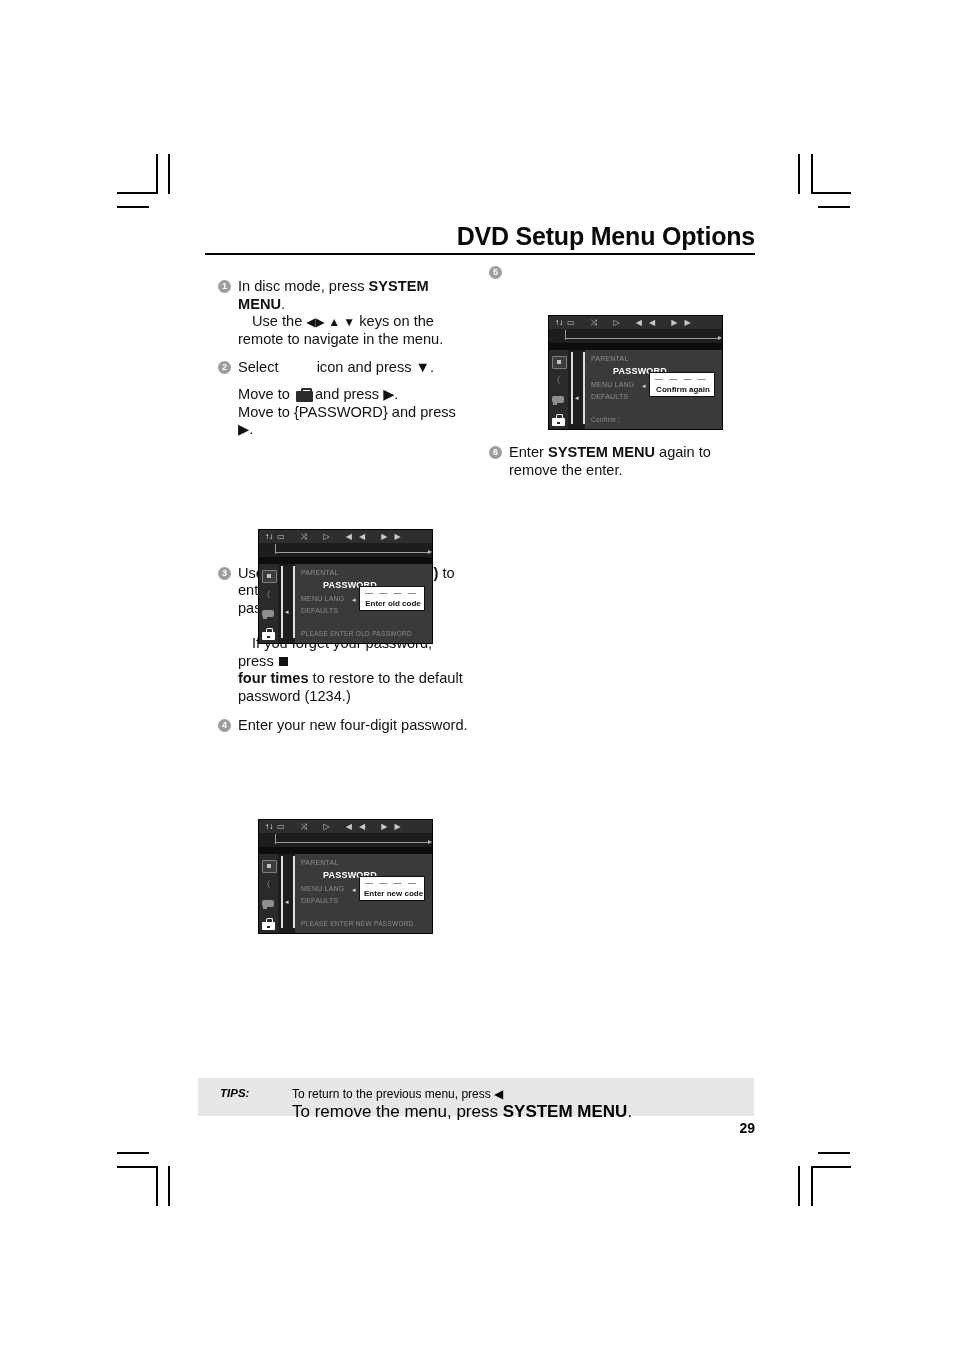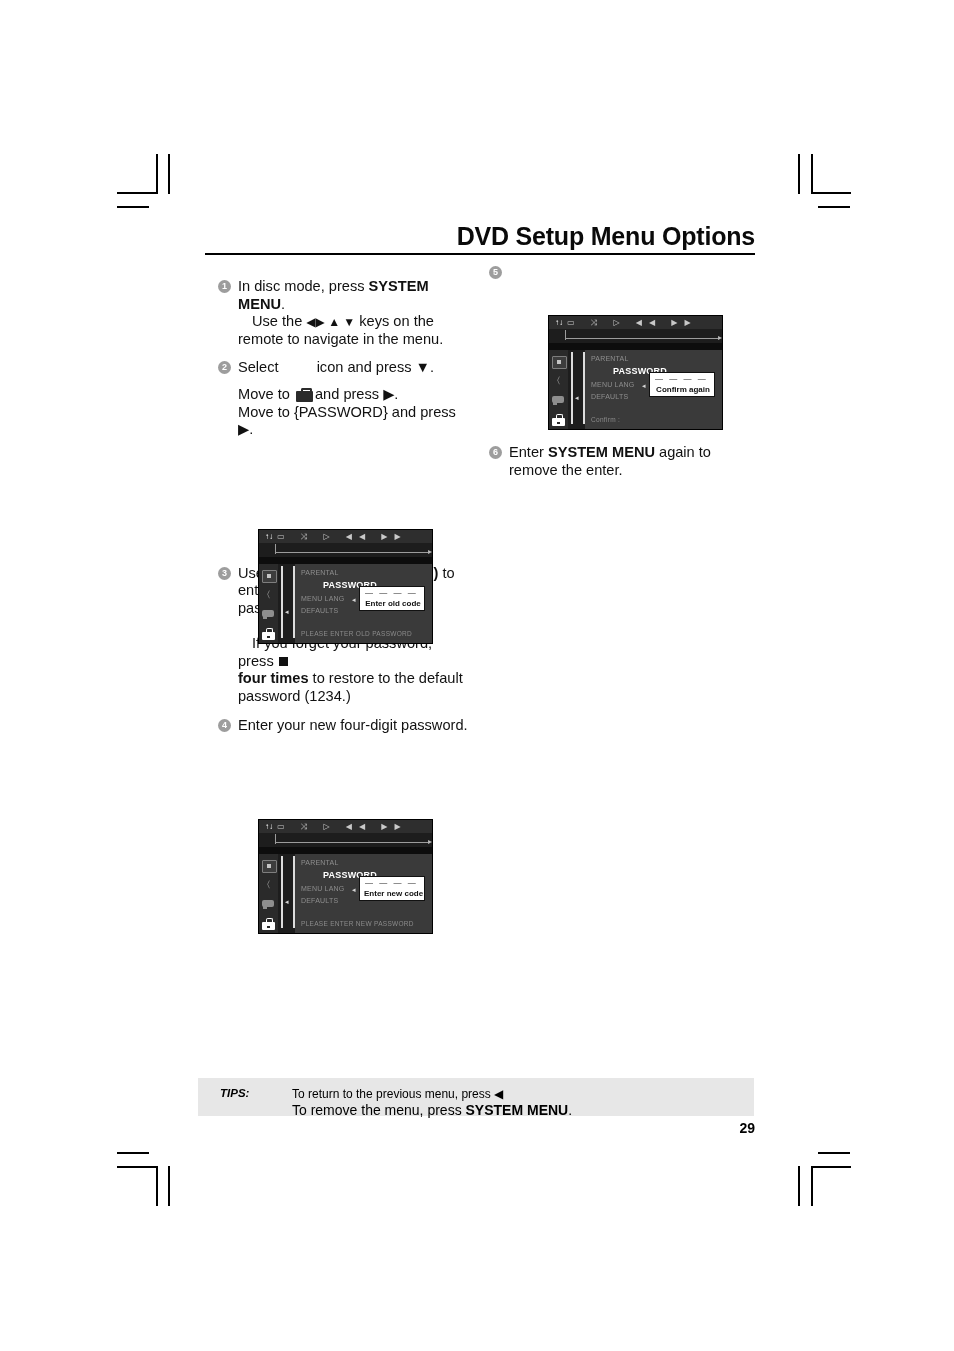--- a/index.html
+++ b/index.html
@@ -106,21 +106,21 @@
      border:1.5px solid #ffffff;border-bottom:none;border-radius:2px 2px 0 0;}
   .g-case .cn{position:absolute;left:5px;bottom:2px;width:3px;height:2px;
      background:#2a2a2a;}
 
   
   .tips{position:absolute;left:198px;top:1078px;width:556px;height:38px;
     background:#e7e7e7;}
   .tips .k{position:absolute;left:22px;top:9px;font-size:11.5px;font-weight:bold;
     font-style:italic;}
   .tips .l1{position:absolute;left:94px;top:9px;font-size:12px;}
-  .tips .l2{position:absolute;left:94px;top:24px;font-size:14px;}
+  .tips .l2{position:absolute;left:94px;top:24px;font-size:17px;}
   .pageno{position:absolute;left:700px;top:1120px;width:55px;text-align:right;
     font-size:14px;font-weight:bold;}
 </style>
 </head>
 <body>
 
 <div class="page">
 
   <div class="cm v" style="left:156px;top:154px;height:40px;"></div>
   <div class="cm h" style="left:117px;top:192px;width:40px;"></div>

